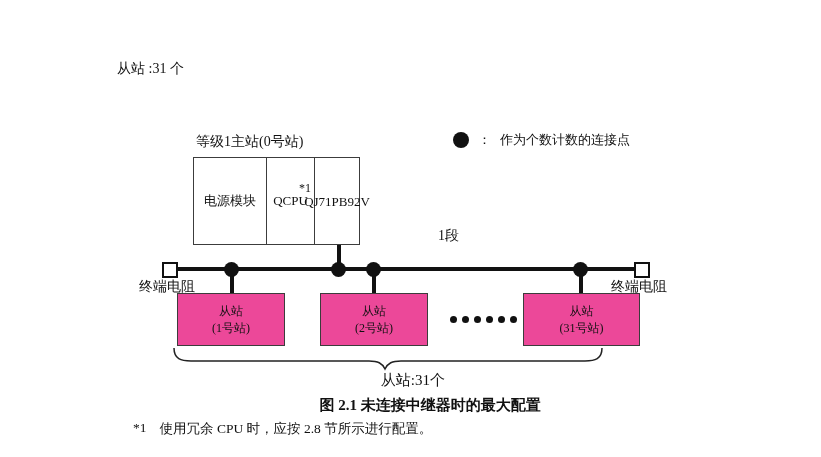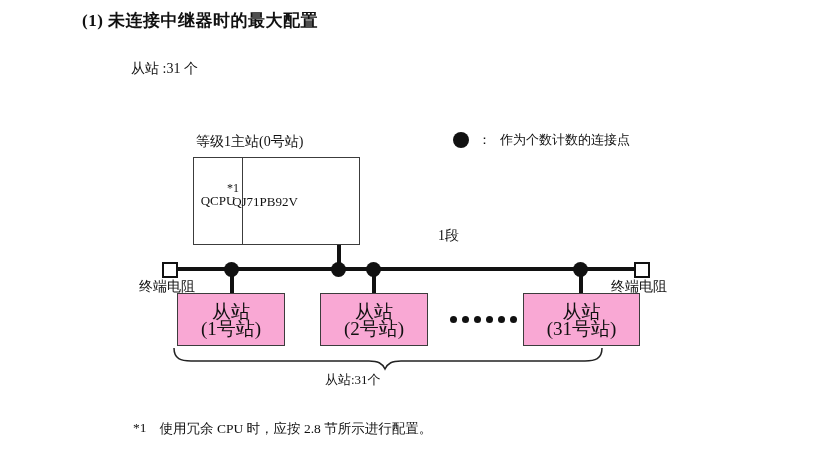--- a/index.html
+++ b/index.html
@@ -20,21 +20,21 @@
 
   
   .heading {
     left: 82px; top: 9px;
     font-size: 17px;
     font-weight: bold;
     letter-spacing: 0.5px;
     white-space: nowrap;
   }
   .sub1 { left: 117px; top: 37px; font-size: 14px; white-space: nowrap; }
-  .sub2 { left: 117px; top: 60px; font-size: 14px; white-space: nowrap; margin-left: 14px; }
+  .sub2 { left: 117px; top: 60px; font-size: 14px; white-space: nowrap; }
 
   
   .dlabel { font-size: 14px; white-space: nowrap; }
   .master-label { left: 196px; top: 133px; }
   .seg-label    { left: 438px; top: 227px; }
   .term-label-left  { left: 139px; top: 278px; }
   .term-label-right { left: 611px; top: 278px; }
 
   
   .legend {
@@ -111,26 +111,26 @@
   }
   .term-left  { left: 162px; }
   .term-right { left: 634px; }
 
   
   .slave-box {
     top: 293px;
     height: 53px;
     border: 1.5px solid #3c3c3c;
     box-sizing: border-box;
-    background: #f9a8d4;
+    background: #ec4899;
     display: flex;
     flex-direction: column;
     align-items: center;
     justify-content: center;
-    font-size: 19px;
+    font-size: 12px;
     line-height: 17px;
     text-align: center;
   }
   .slave1 { left: 177px; width: 108px; }
   .slave2 { left: 320px; width: 108px; }
   .slave3 { left: 523px; width: 117px; }
 
   
   .ellipsis {
     left: 450px; top: 316px;
@@ -142,22 +142,22 @@
     width: 7px; height: 7px;
     background: #111111;
     border-radius: 50%;
   }
 
   
   .brace { left: 173px; top: 347px; }
   .brace-label {
     left: 325px; top: 371px;
     width: 120px;
-    text-align: left;
-    font-size: 13px;
+    text-align: right;
+    font-size: 15px;
   }
   .caption {
     left: 230px; top: 396px;
     width: 400px;
     text-align: center;
     font-size: 15px;
     font-weight: bold;
     white-space: nowrap;
   }
   .footnote {
@@ -166,31 +166,31 @@
     gap: 13px;
     font-size: 13.5px;
     white-space: nowrap;
   }
 </style>
 </head>
 <body>
 
 <div class="page">
 
-  <div class="abs heading">(1) 未连接中继器时的最大配置</div>
   <div class="abs sub2">从站 :31 个</div>
 
   <div class="abs legend">
     <span class="legend-dot"></span>
     <span>：</span>
     <span>作为个数计数的连接点</span>
   </div>
 
   <div class="abs dlabel master-label">等级1主站(0号站)</div>
   <div class="abs master-box">
+    <div class="mcell mcell-power">电源模块</div>
     <div class="mcell mcell-cpu">
       <span class="cpu-note">*1</span>
       <span>QCPU</span>
     </div>
     <div class="mcell mcell-net">
       <span>QJ71</span>
       <span>PB92V</span>
     </div>
   </div>
 
@@ -231,18 +231,19 @@
     <span class="edot"></span>
     <span class="edot"></span>
     <span class="edot"></span>
   </div>
 
   <svg class="abs brace" width="430" height="24" viewBox="0 0 430 24">
     <path d="M1,1 C1,12 8,14 18,14 L196,14 C205,14 209,16 212,22 C215,16 219,14 228,14 L412,14 C422,14 429,12 429,1" fill="none" stroke="#222222" stroke-width="1.5"></path>
   </svg>
   <div class="abs brace-label">从站:31个</div>
 
+  <div class="abs caption">图 2.1 未连接中继器时的最大配置</div>
   <div class="abs footnote">
     <span>*1</span>
     <span>使用冗余 CPU 时，应按 2.8 节所示进行配置。</span>
   </div>
 
 </div>
 
 </body></html>

